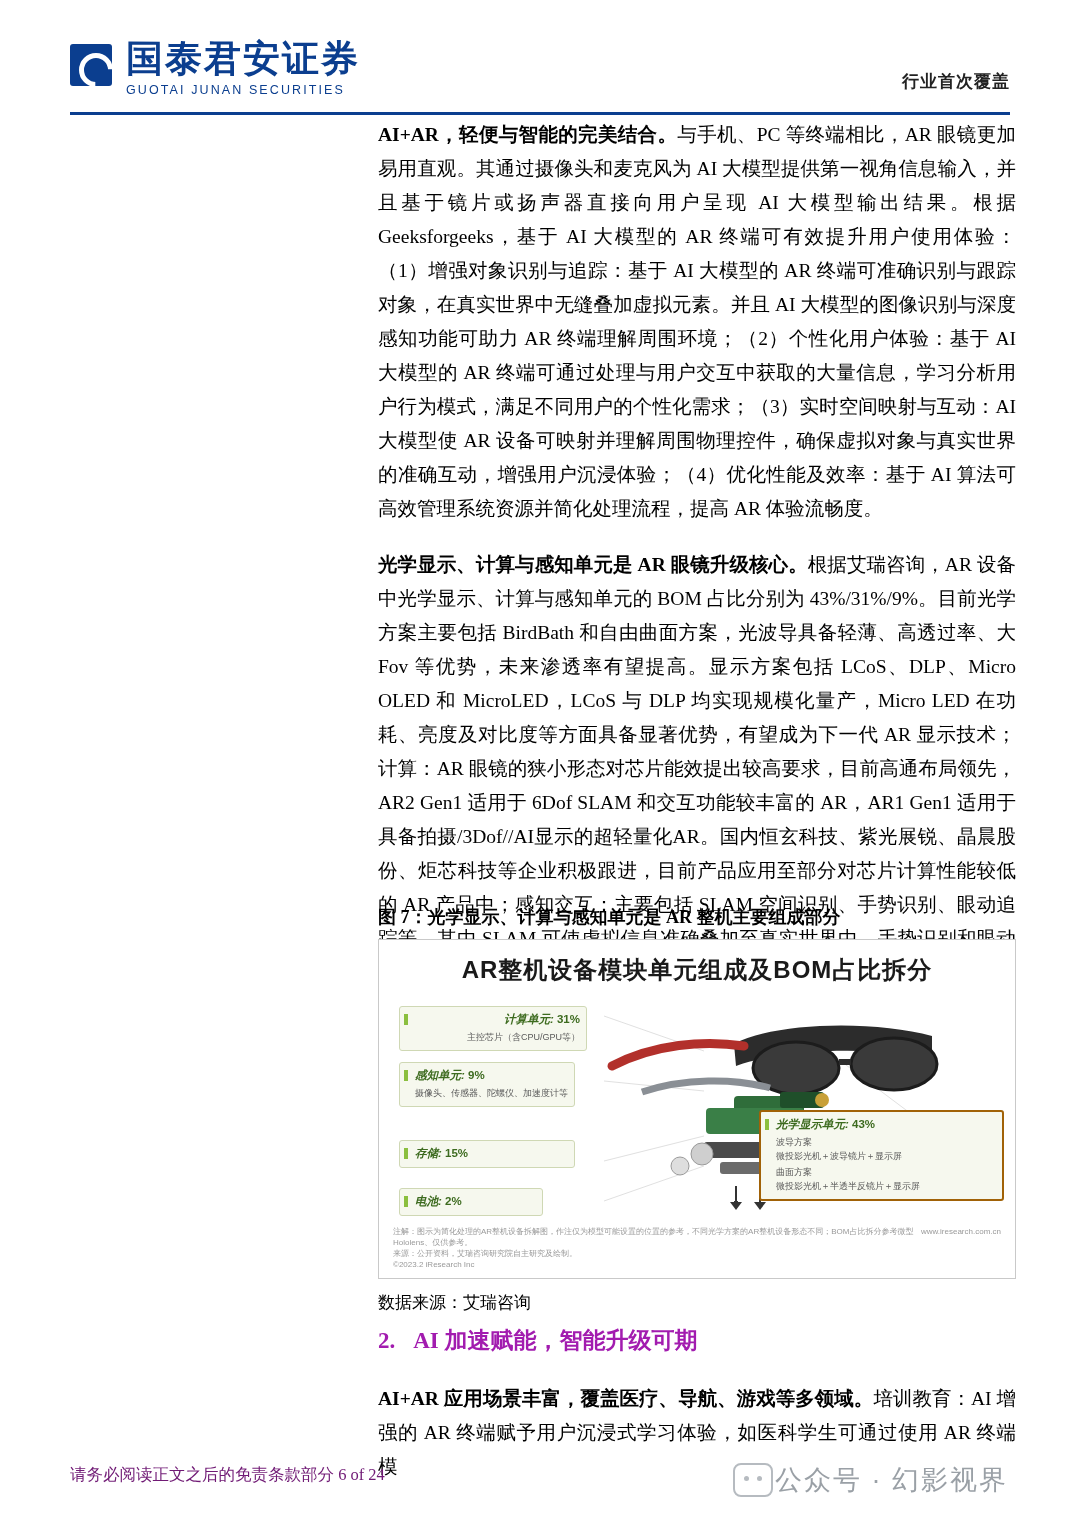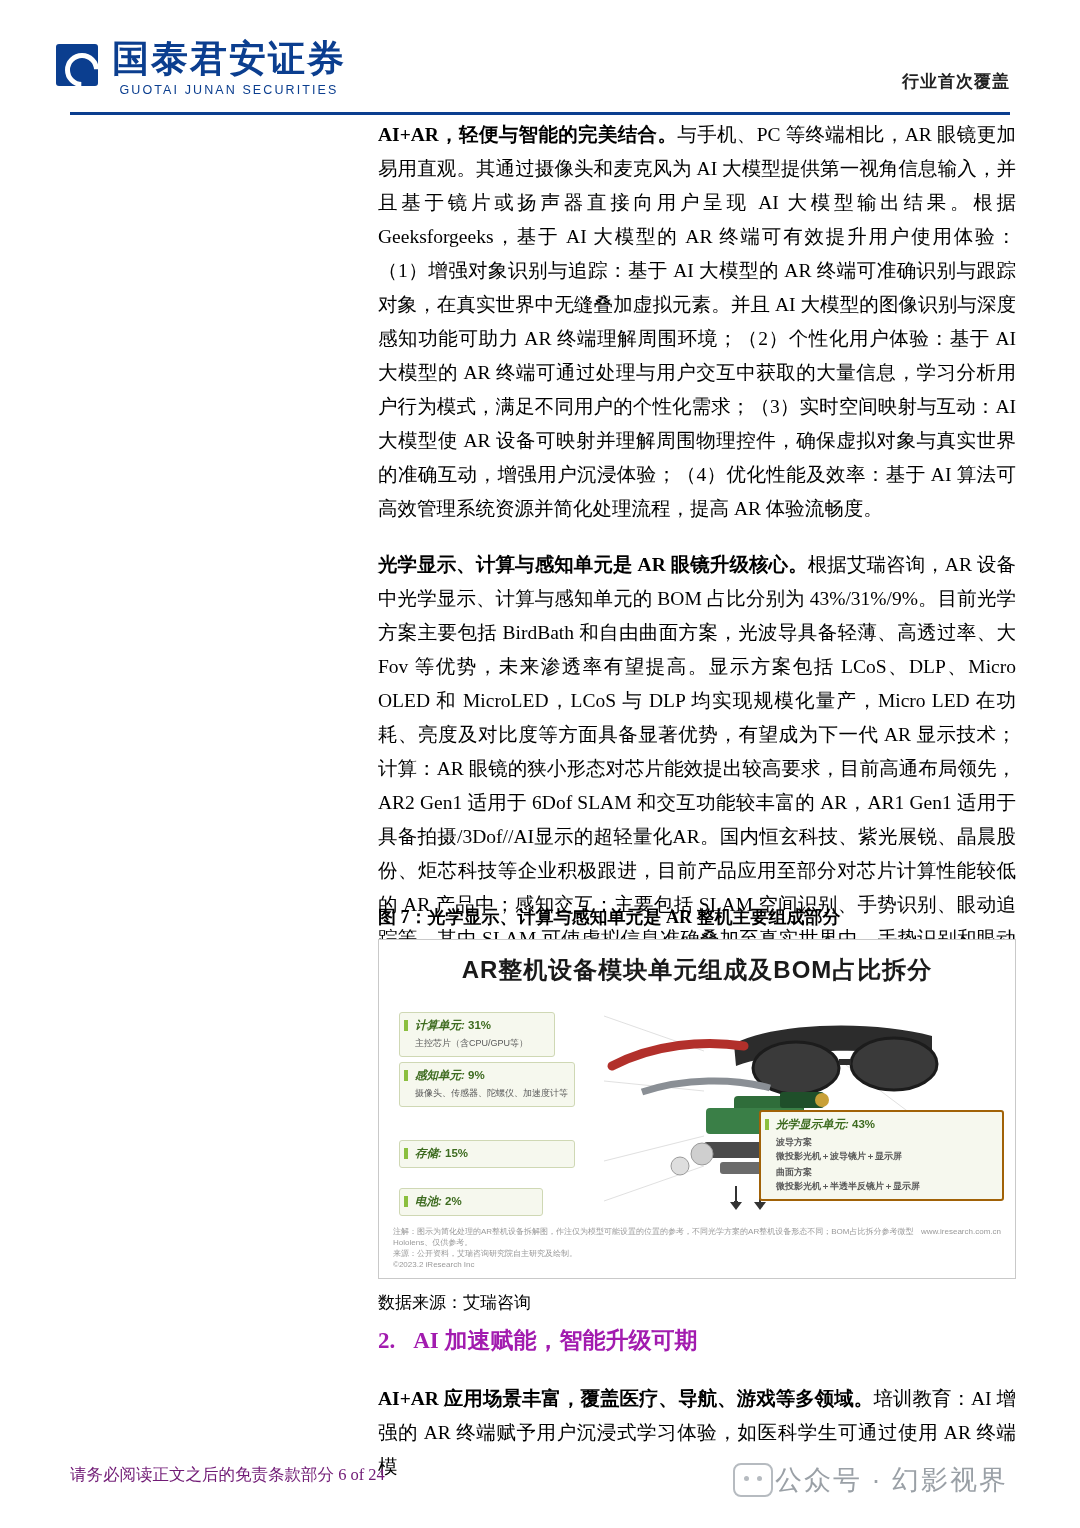--- a/index.html
+++ b/index.html
@@ -9,23 +9,22 @@
     background:#ffffff;
     font-family:"Liberation Serif", serif;
     color:#000;
     position:relative;
     overflow:hidden;
   }
   .page { position:relative; width:1080px; height:1528px; }
 
   
   .header {
-    position:absolute; top:40px; left:56px; right:70px;
+    position:absolute; top:40px; left:70px; right:70px;
     height:70px;
-    text-align:center;
   }
   .logo-wrap { display:flex; align-items:flex-start; gap:14px; }
   .logo-mark {
     width:42px; height:42px; background:#0b3e8f; border-radius:3px;
     position:relative; flex:none; margin-top:4px;
   }
   .logo-mark::after{
     content:""; position:absolute; left:9px; top:9px; width:24px; height:24px;
     border-radius:50%; border:5px solid #ffffff;
     clip-path: polygon(0 0, 100% 0, 100% 48%, 48% 48%, 48% 100%, 0 100%);
@@ -104,30 +103,30 @@
   }
   .tagbox .ttl {
     font-size:11.5px; font-weight:bold; color:#3d6b1f; font-style:italic;
     margin-left:5px;
   }
   .tagbox .ttl .pct { color:#3d6b1f; font-style:normal; }
   .tagbox .sub {
     font-size:9px; color:#5a5a5a; margin-top:4px; margin-left:5px; line-height:13px;
   }
 
-  .t-compute { left:10px;  top:20px;   width:156px; }
+  .t-compute { left:10px;  top:14px;   width:188px;text-align:right; }
   .t-sense   { left:10px;  top:70px;  width:176px; }
   .t-store   { left:10px;  top:148px; width:176px; }
   .t-batt    { left:10px;  top:196px; width:144px; }
 
   .t-optic {
     left:370px; top:118px; width:245px;
     background:#f6f8ee; border:2px solid #a16207;
   }
-  .t-optic .sub { line-height:13px;font-weight:bold; }
+  .t-optic .sub { line-height:13px; }
 
   .glasses { position:absolute; left:195px; top:4px; width:360px; height:230px; }
 
   .fig-note {
     position:absolute; left:14px; right:14px; bottom:8px;
     font-family:"Liberation Sans", sans-serif;
     font-size:8px; color:#9a9a9a; line-height:11px;
   }
   .fig-note .right { float:right; }
 

